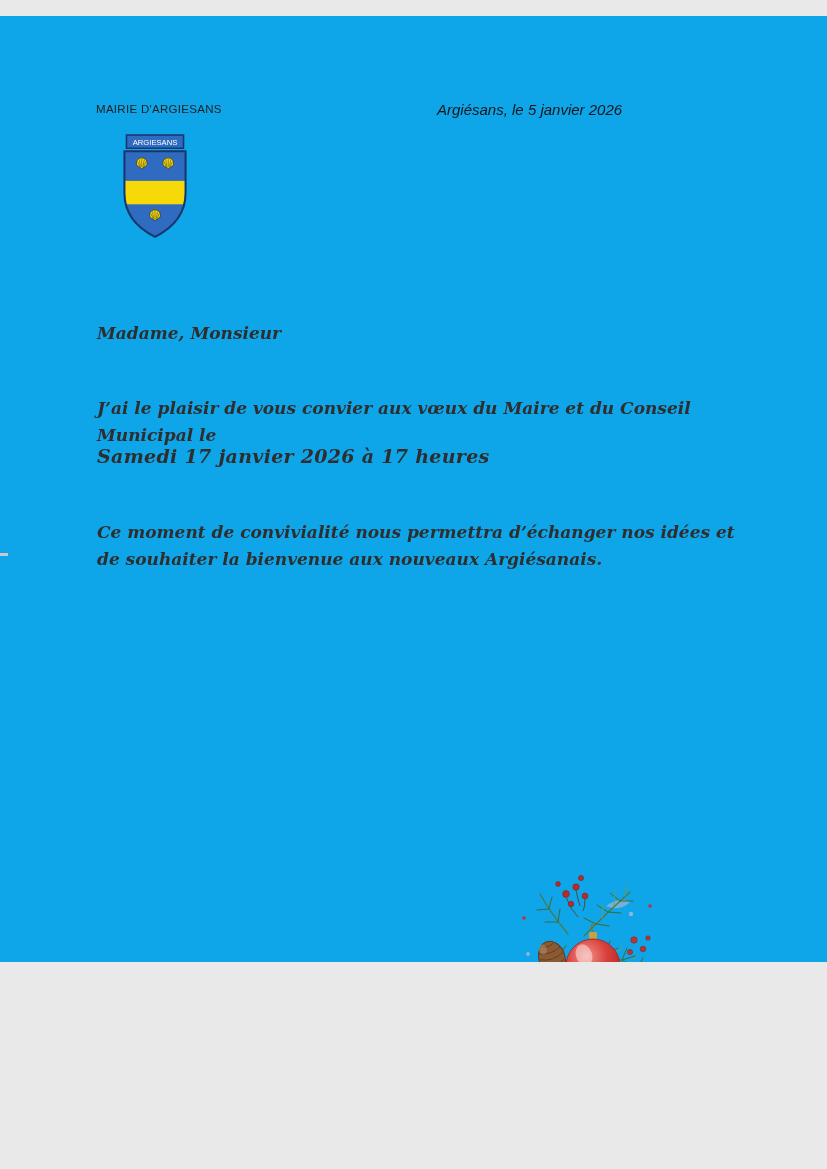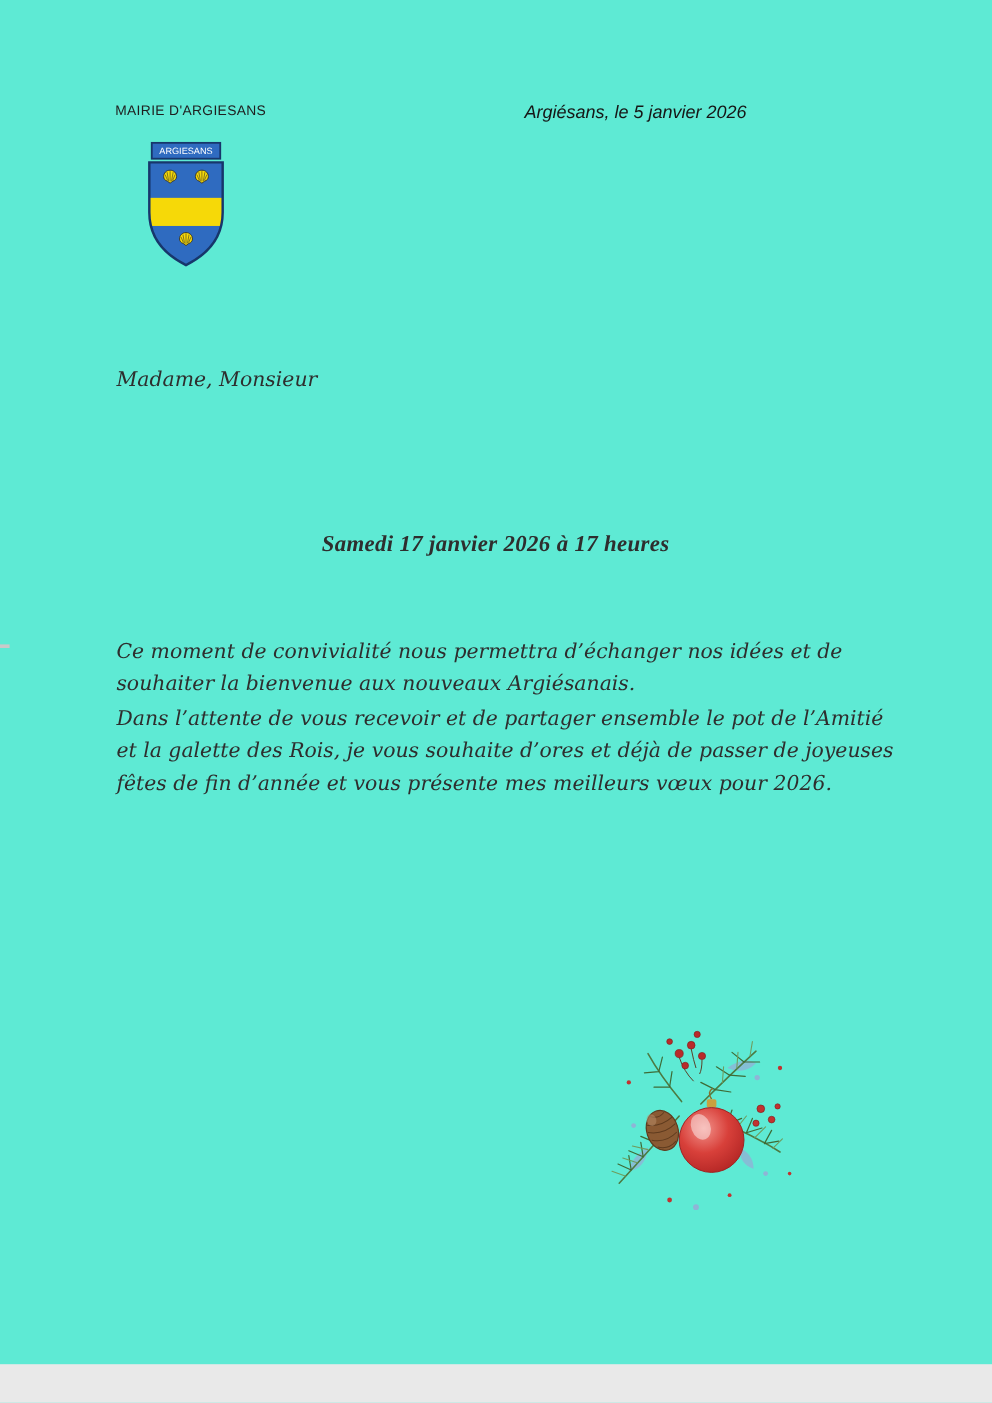--- a/index.html
+++ b/index.html
@@ -3,23 +3,23 @@
 <meta charset="utf-8">
 <style>
   html, body {
     margin: 0;
     padding: 0;
     background: #e9e9e9;
   }
   .page {
     position: relative;
     width: 827px;
-    height: 1137px;
-    margin: 0 auto;
-    background: #5eead4;
+    height: 946px;
+    margin: 16px auto;
+    background: #0ea5e9;
     overflow: hidden;
     font-family: "DejaVu Serif", serif;
     color: #2d2d2d;
   }
   .sender {
     position: absolute;
     left: 96px;
     top: 87px;
     font-family: "Liberation Sans", sans-serif;
     font-size: 11.5px;
@@ -41,48 +41,48 @@
     top: 118px;
     width: 82px;
     height: 108px;
     text-align: right;
   }
   .bodytext {
     font-style: italic;
     font-size: 17px;
     line-height: 27px;
     color: #2e2e2e;
+    font-weight: bold;
   }
   .salutation {
     position: absolute;
     left: 97px;
     top: 304px;
   }
   .intro {
     position: absolute;
     left: 97px;
     top: 379px;
     width: 665px;
   }
   .event {
     position: absolute;
     left: 97px;
-    top: 438px;
+    top: 425px;
     width: 632px;
-    text-align: center;
+    text-align: left;
     font-weight: bold;
     font-size: 19px;
     line-height: 31px;
     letter-spacing: 0.3px;
-    font-family: Liberation Serif, serif;
   }
   .para1 {
     position: absolute;
     left: 97px;
-    top: 530px;
+    top: 503px;
     width: 648px;
   }
   .para2 {
     position: absolute;
     left: 97px;
     top: 586px;
     width: 648px;
   }
   .signature {
     position: absolute;
@@ -145,28 +145,28 @@
         <path d="M10 17 H70 V58 Q70 86 40 101 Q10 86 10 58 Z" fill="none" stroke="#17366b" stroke-width="2"></path>
         <use href="#shell" x="21.5" y="23"></use>
         <use href="#shell" x="47.5" y="23"></use>
         <use href="#shell" x="34.5" y="74"></use>
       </g>
     </svg>
   </div>
 
   <div class="bodytext salutation">Madame, Monsieur</div>
 
+  <div class="bodytext intro">J’ai le plaisir de vous convier aux vœux du Maire et du Conseil Municipal le</div>
 
   <div class="bodytext event">
     <div>Samedi 17 janvier 2026 à 17 heures</div>
   </div>
 
   <div class="bodytext para1">Ce moment de convivialité nous permettra d’échanger nos idées et de souhaiter la bienvenue aux nouveaux Argiésanais.</div>
 
-  <div class="bodytext para2">Dans l’attente de vous recevoir et de partager ensemble le pot de l’Amitié et la galette des Rois, je vous souhaite d’ores et déjà de passer de joyeuses fêtes de fin d’année et vous présente mes meilleurs vœux pour 2026.</div>
 
 
   <div class="decoration">
     <svg viewBox="0 0 185 185" width="185" height="185">
       <defs>
         <radialGradient id="ballGrad" cx="0.38" cy="0.32" r="0.85">
           <stop offset="0" stop-color="#f2918a"></stop>
           <stop offset="0.45" stop-color="#d8403a"></stop>
           <stop offset="1" stop-color="#a81e1e"></stop>
         </radialGradient>

